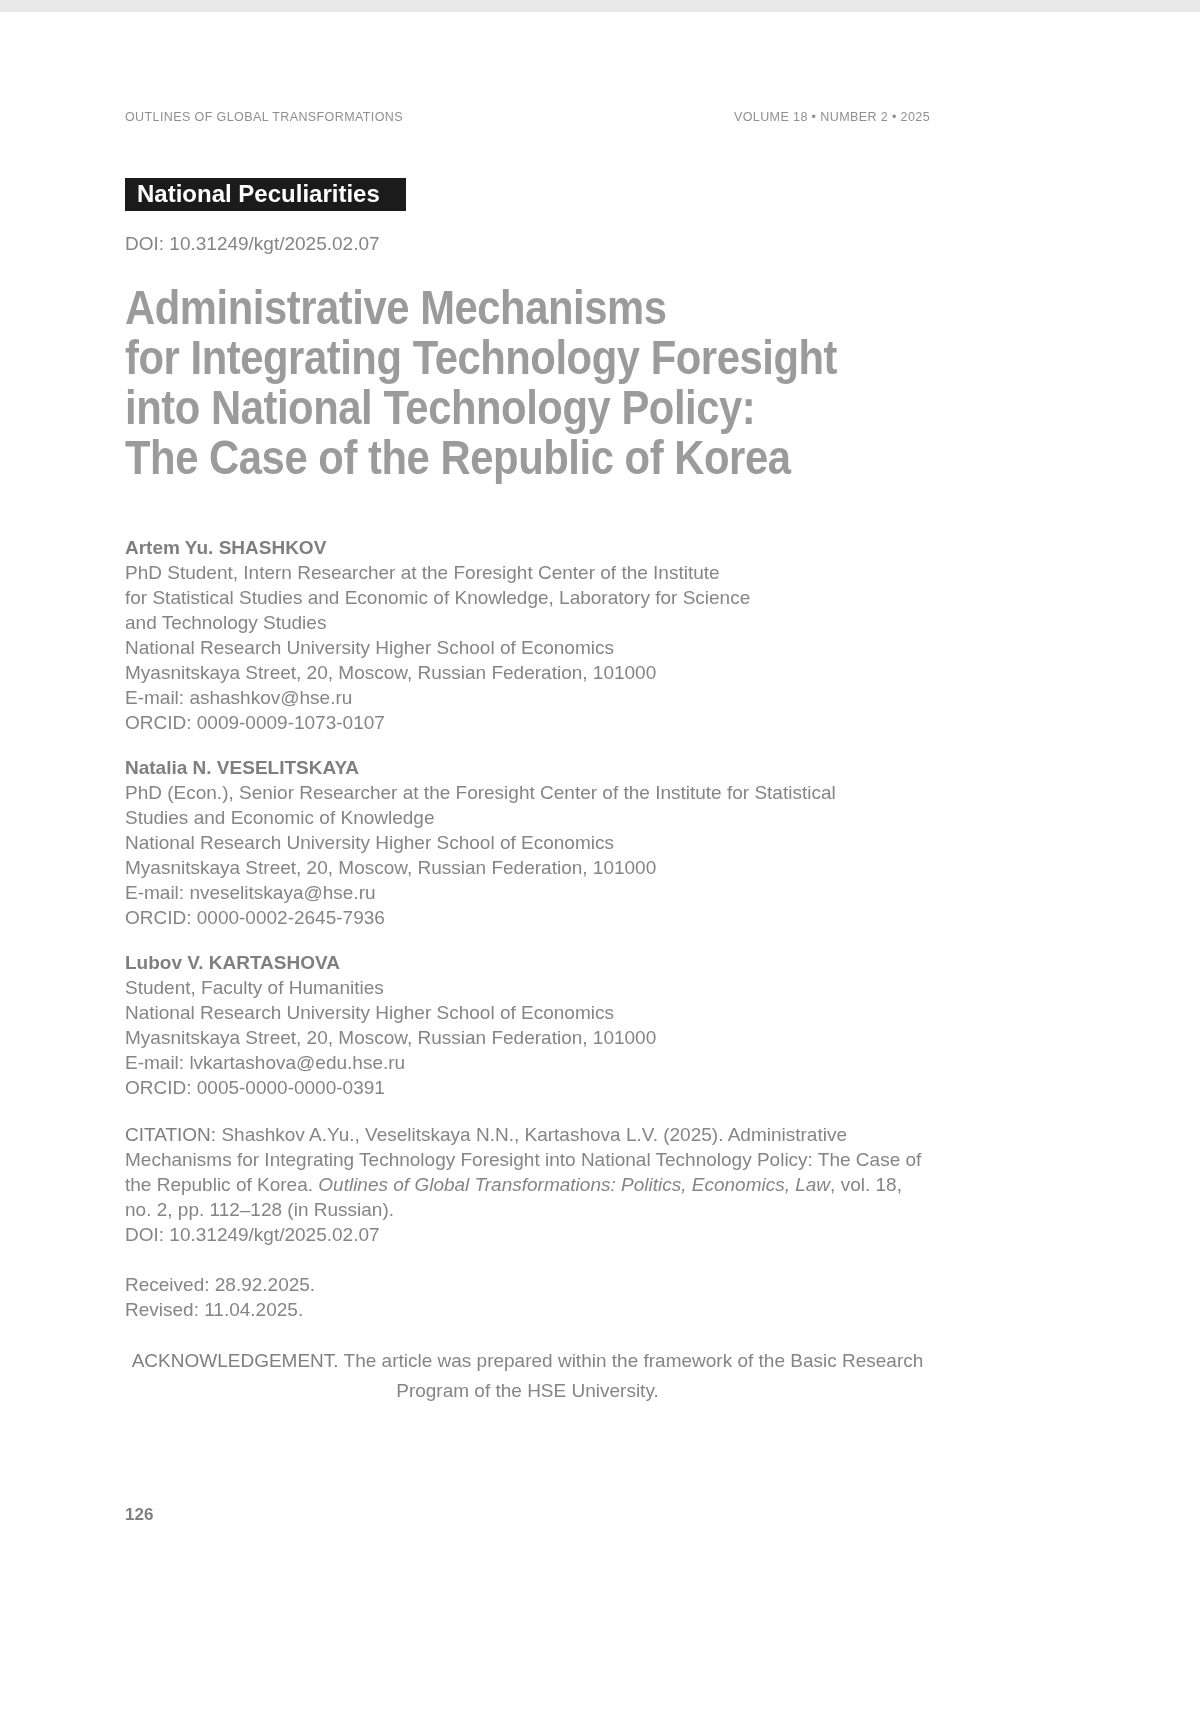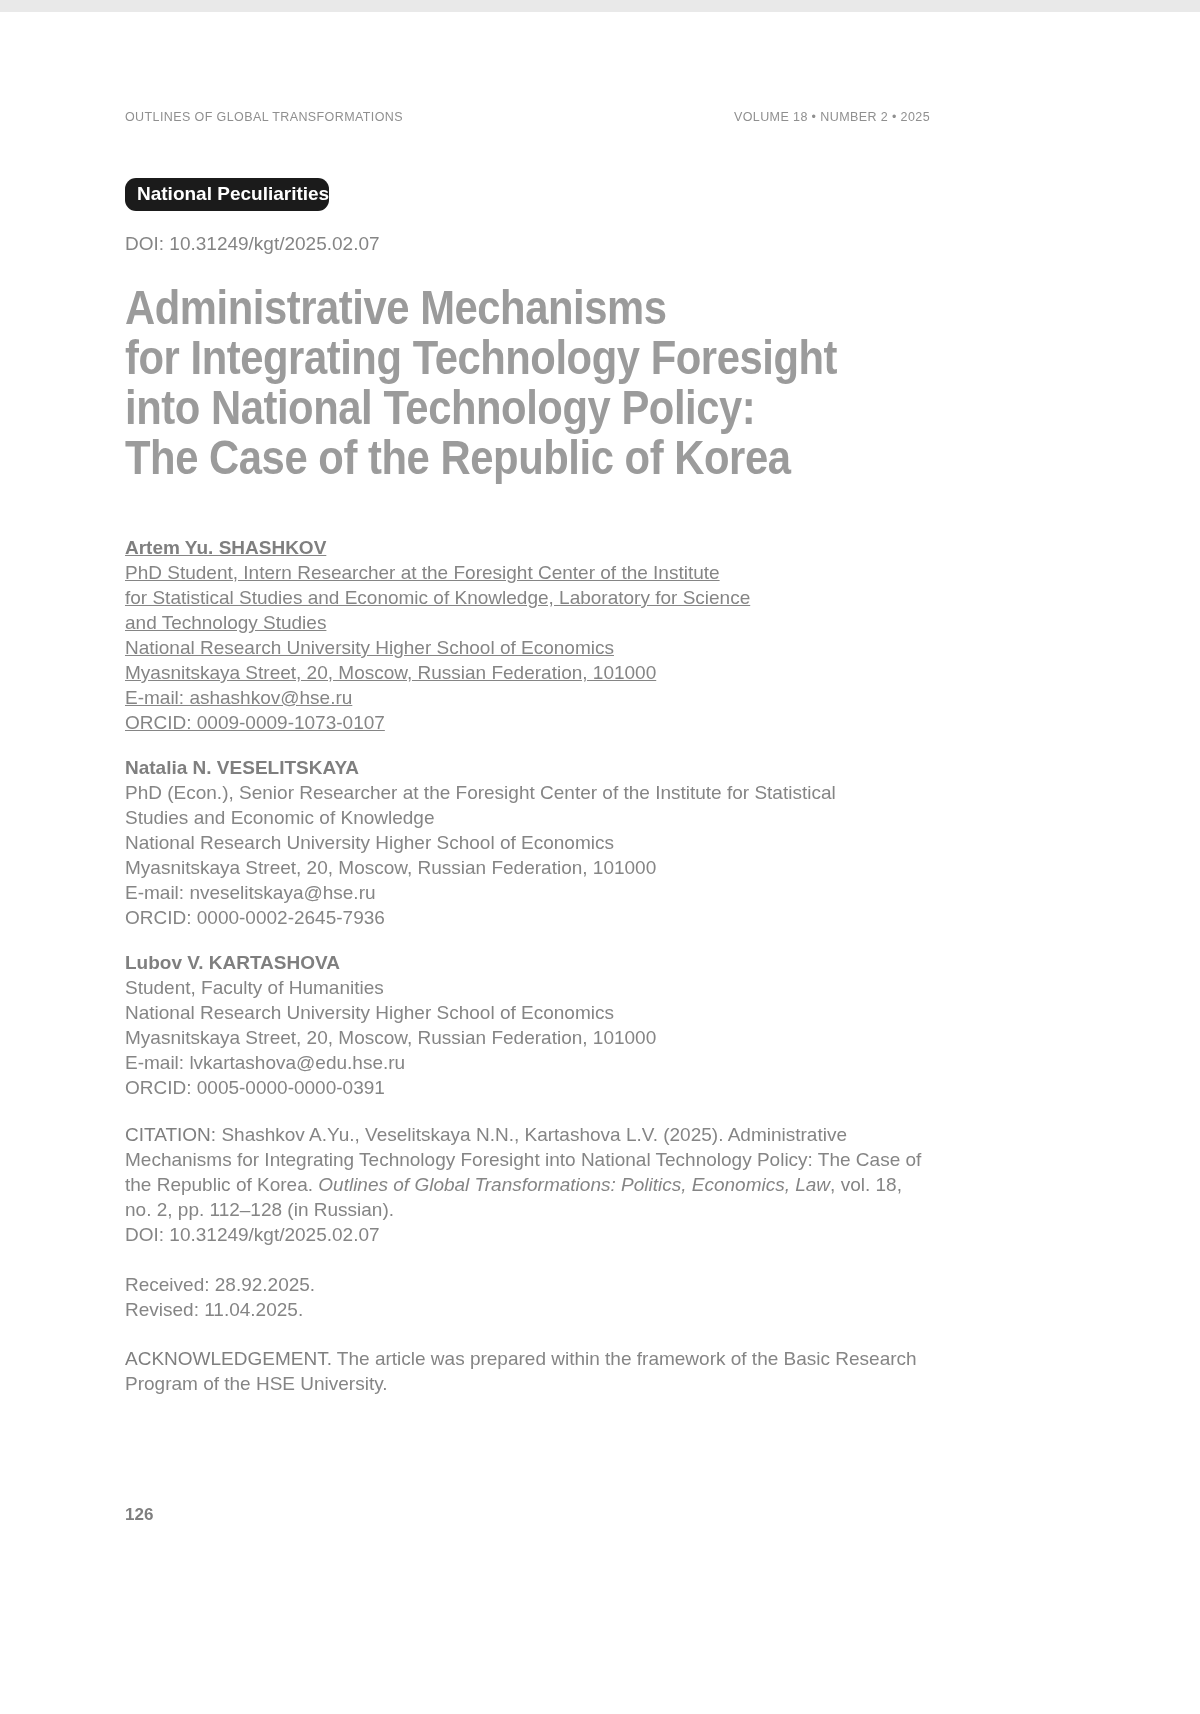--- a/index.html
+++ b/index.html
@@ -22,24 +22,23 @@
     font-size: 12.5px;
     letter-spacing: 0.4px;
     color: var(--header-text, #8f8f8f);
   }
   .badge-row { margin-top: 54px; }
   .badge {
     display: inline-block;
     background: var(--badge-bg, #1b1b1b);
     color: var(--badge-text, #ffffff);
     font-weight: bold;
-    font-size: 19px;
+    font-size: 24px;
     line-height: 21px;
-    padding: 5px 0 7px 12px;
-    border-radius: 11px;
+    padding: 5px 26px 7px 12px;
   }
   .doi-line {
     margin-top: 22px;
     font-size: 19px;
     color: var(--body-text, #858585);
   }
   h1.article-title {
     margin: 28px 0 0 0;
     padding: 0;
     font-size: 48px;
@@ -48,36 +47,36 @@
     letter-spacing: -0.5px;
     color: var(--title-text, #9b9b9b);
   }
   .title-line {
     display: block;
     white-space: nowrap;
     transform: scaleX(0.87);
     transform-origin: 0 50%;
   }
   .author { margin-top: 20px; font-size: 19px; line-height: 25px; }
-  .author.first { margin-top: 52px; text-decoration: underline; }
+  .author.first { margin-top: 52px; }
   .author-name {
     font-weight: bold;
     color: var(--name-text, #7f7f7f);
   }
   .author-line { white-space: nowrap; }
   .citation {
     margin: 22px 0 0 0;
     font-size: 19px;
     line-height: 25px;
   }
   .citation-doi { font-size: 19px; line-height: 25px; }
   .bold { font-weight: normal; color: var(--name-text, #7f7f7f); }
   .italic { font-style: italic; }
   .dates { margin-top: 25px; font-size: 19px; line-height: 25px; }
-  .ack { margin: 24px 0 0 0; font-size: 19px; line-height: 25px; }
+  .ack { margin: 24px 0 0 0; font-size: 19px; line-height: 30px; text-align: center; }
   .page-number {
     position: absolute;
     left: 125px;
     top: 1493px;
     font-size: 17px;
     font-weight: bold;
     color: var(--name-text, #7a7a7a);
   }
 </style>
 </head>

